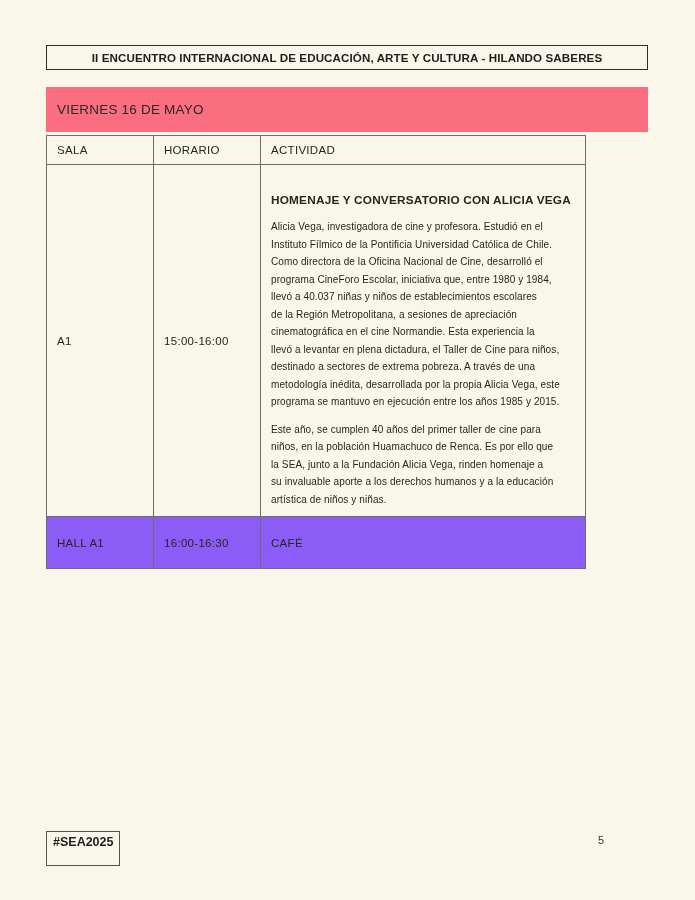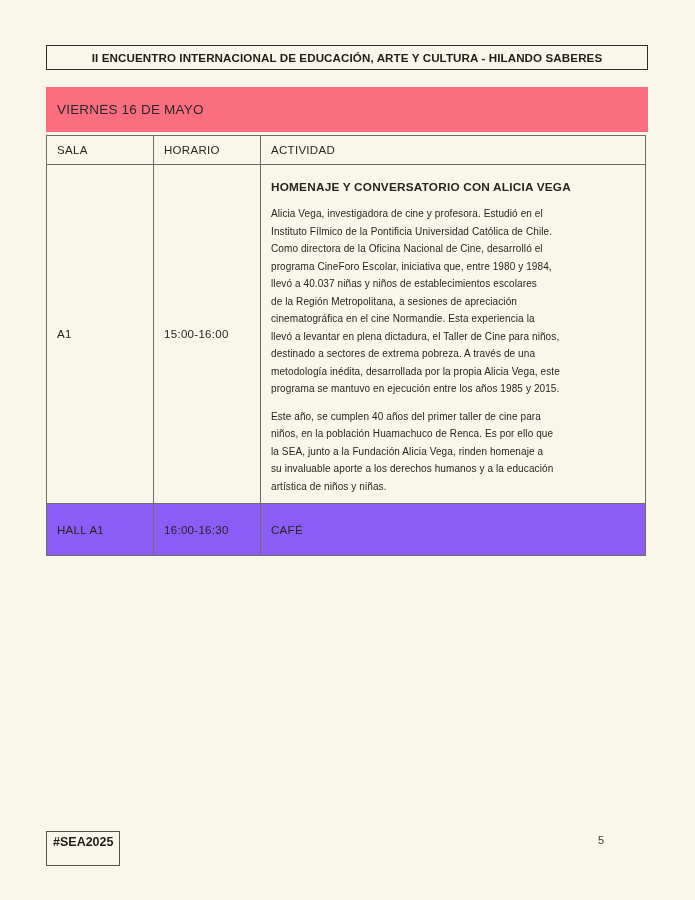--- a/index.html
+++ b/index.html
@@ -42,21 +42,21 @@
   .day-banner span {
     font-size: 13.5px;
     font-weight: normal;
     letter-spacing: 0.2px;
     color: #2A2A24;
   }
   
   .schedule-table {
     position: absolute;
     left: 46px; top: 135px;
-    width: 600px;
+    width: 540px;
     display: grid;
     grid-template-columns: 107px 107px 1fr;
     grid-template-rows: 29px auto 51px;
     border: 1px solid #6E6D66;
     background: transparent;
   }
   .cell {
     border-right: 1px solid #6E6D66;
     border-bottom: 1px solid #6E6D66;
     display: flex;
@@ -71,21 +71,21 @@
   .cell.white { background: #8b5cf6; }
   .cell.activity {
     display: block;
     align-items: flex-start;
     padding: 8px 12px 8px 10px;
     letter-spacing: 0.1px;
   }
   .activity-title {
     font-weight: bold;
     font-size: 11.8px;
-    margin: 7px 0 11px 0;
+    margin: 20px 0 11px 0;
     letter-spacing: 0.2px;
   }
   .para {
     font-size: 10px;
     line-height: 17.5px;
     white-space: pre-line;
   }
   .para + .para { margin-top: 10px; }
   
   .hashtag-box {

